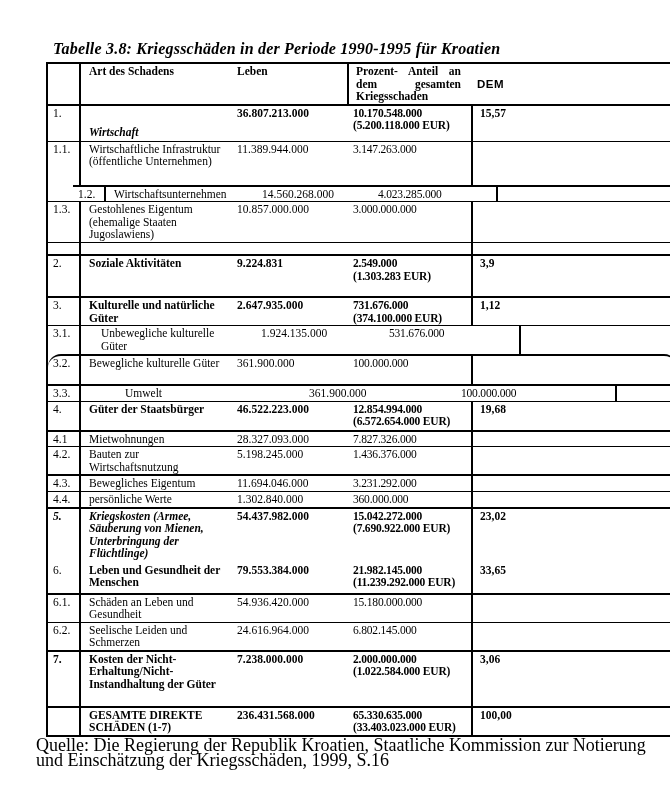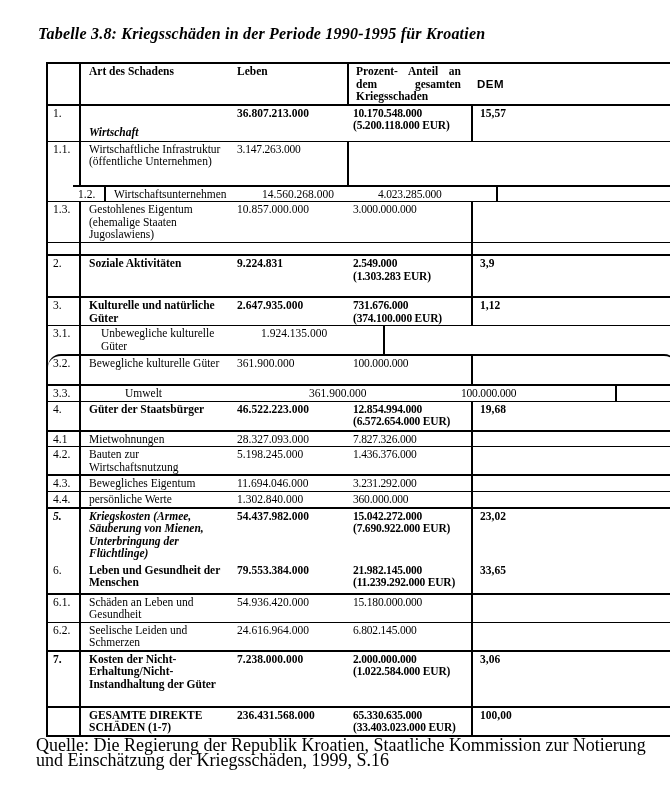--- a/index.html
+++ b/index.html
@@ -3,21 +3,21 @@
 <meta charset="utf-8">
 <style>
   html,body { margin:0; padding:0; background:#888; }
   .page {
     position:relative; width:670px; height:786px; margin:0 auto;
     background:#ffffff; color:#000;
     font-family:"Liberation Serif","DejaVu Serif",serif;
     overflow:hidden;
   }
   .title {
-    position:absolute; left:38px; top:25px; margin:0;
+    position:absolute; left:38px; top:25px; margin:15px;
     font-size:16px; font-weight:bold; font-style:italic;
     letter-spacing:0.2px; white-space:nowrap;
   }
   .tbl {
     position:absolute; left:46px; top:62px; width:633px;
     border:2px solid #000; box-sizing:border-box; background:#fff;
   }
   .row {
     display:grid; grid-template-columns:33px 150px 116px 124px 206px;
     border-top:1px solid #000; box-sizing:border-box;
@@ -72,20 +72,21 @@
           <div class="c c2">36.807.213.000</div>
           <div class="c c3">
             <div class="l">10.170.548.000</div>
             <div class="l">(5.200.118.000 EUR)</div>
           </div>
           <div class="c c4">15,57</div>
         </div>
         <div class="row" style="min-height: 44px; border-top-width: 1px;">
           <div class="c c0">1.1.</div>
           <div class="c c1">Wirtschaftliche Infrastruktur (öffentliche Unternehmen)</div>
+          <div class="c c2">11.389.944.000</div>
           <div class="c c3">
             <div class="l">3.147.263.000</div>
           </div>
           <div class="c c4"></div>
         </div>
         <div class="row" style="min-height: 16px; border-top-width: 2px; margin-left: 25px;">
           <div class="c c0">1.2.</div>
           <div class="c c1">Wirtschaftsunternehmen</div>
           <div class="c c2">14.560.268.000</div>
           <div class="c c3">
@@ -126,20 +127,23 @@
           <div class="c c3">
             <div class="l">731.676.000</div>
             <div class="l">(374.100.000 EUR)</div>
           </div>
           <div class="c c4">1,12</div>
         </div>
         <div class="row" style="min-height: 29px; border-top-width: 1px; gap: 12px;">
           <div class="c c0">3.1.</div>
           <div class="c c1">Unbewegliche kulturelle Güter</div>
           <div class="c c2">1.924.135.000</div>
+          <div class="c c3">
+            <div class="l">531.676.000</div>
+          </div>
           <div class="c c4"></div>
         </div>
         <div class="row" style="min-height: 30px; border-top-width: 2px; border-radius: 13px;">
           <div class="c c0">3.2.</div>
           <div class="c c1">Bewegliche kulturelle Güter</div>
           <div class="c c2">361.900.000</div>
           <div class="c c3">
             <div class="l">100.000.000</div>
           </div>
           <div class="c c4"></div>

